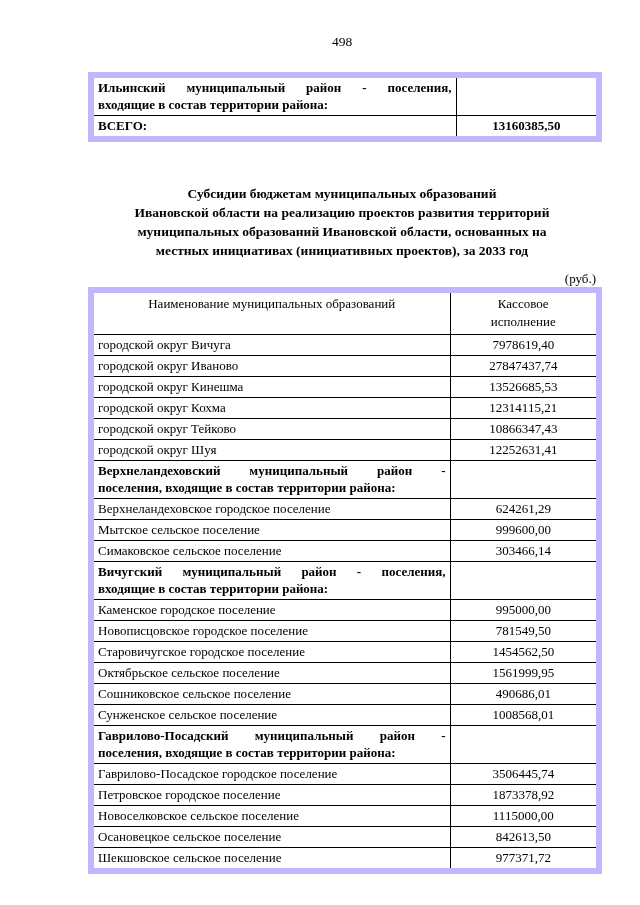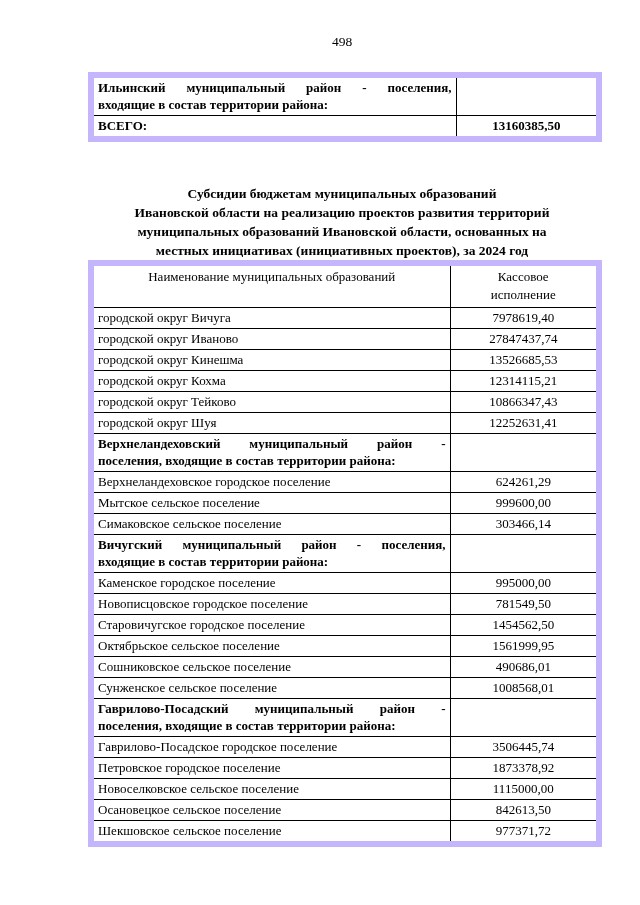--- a/index.html
+++ b/index.html
@@ -93,23 +93,24 @@
           <td class="value-cell bold">13160385,50</td>
         </tr>
       </tbody>
   </table>
 
 
   <div class="doc-title">
     <div>Субсидии бюджетам муниципальных образований</div>
     <div>Ивановской области на реализацию проектов развития территорий</div>
     <div>муниципальных образований Ивановской области, основанных на</div>
-    <div>местных инициативах (инициативных проектов), за 2024 год</div>
+    <div>местных инициативах (инициативных проектов), за 2033 год</div>
   </div>
 
+  <div class="unit-label">(руб.)</div>
 
   <table class="main-table">
     <colgroup>
       <col style="width:359px">
       <col style="width:149px">
     </colgroup>
     <tbody>
       <tr>
         <td class="header-cell">Наименование муниципальных образований</td>
         <td class="header-cell">

